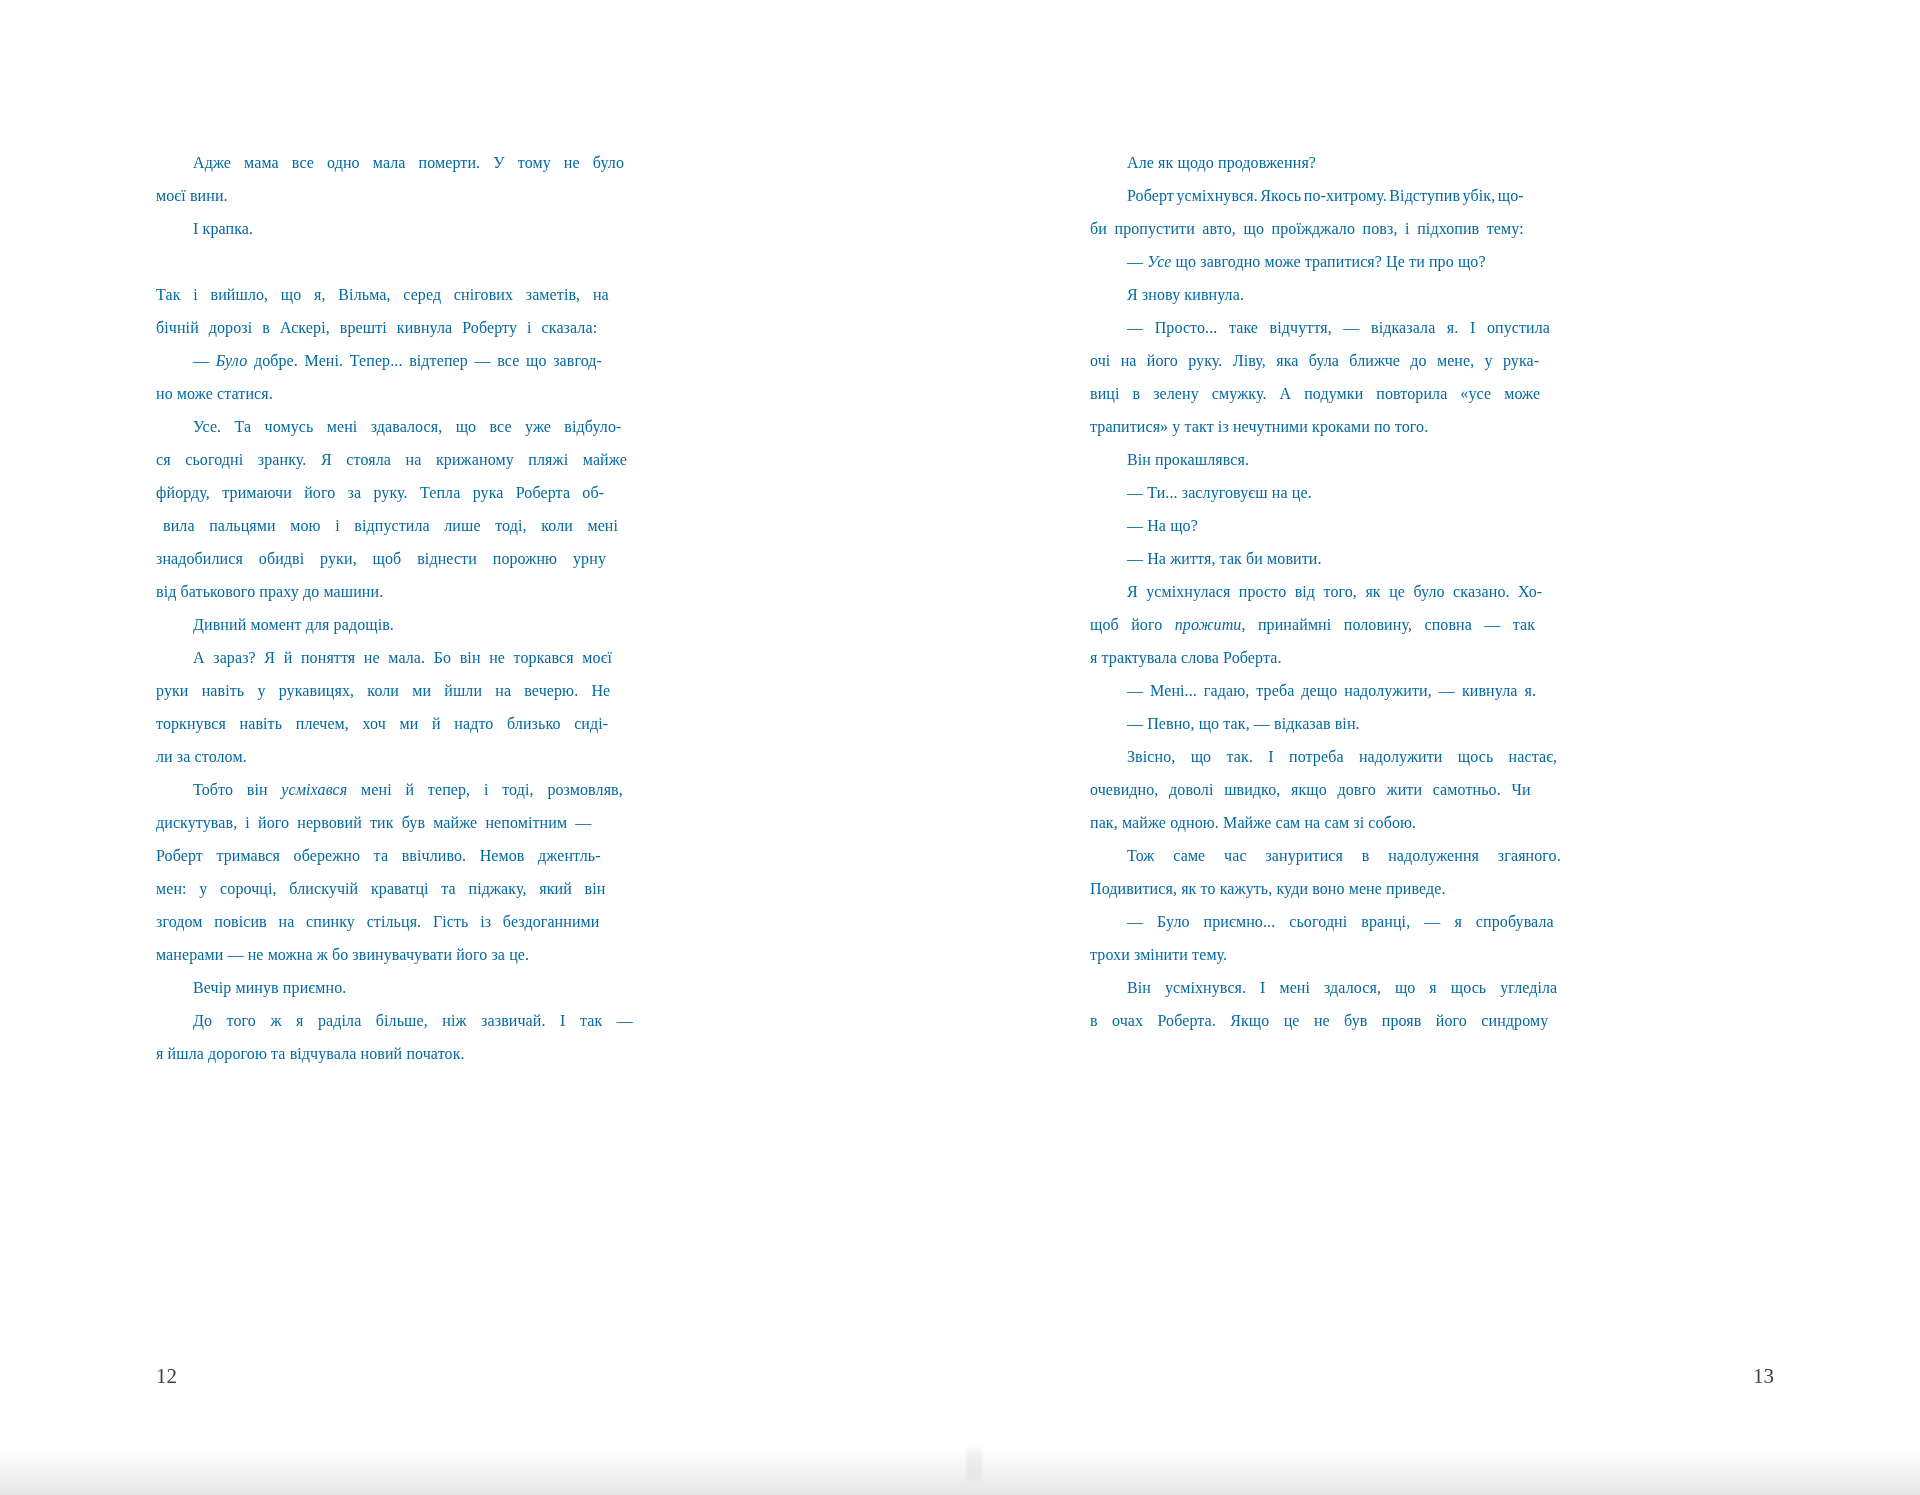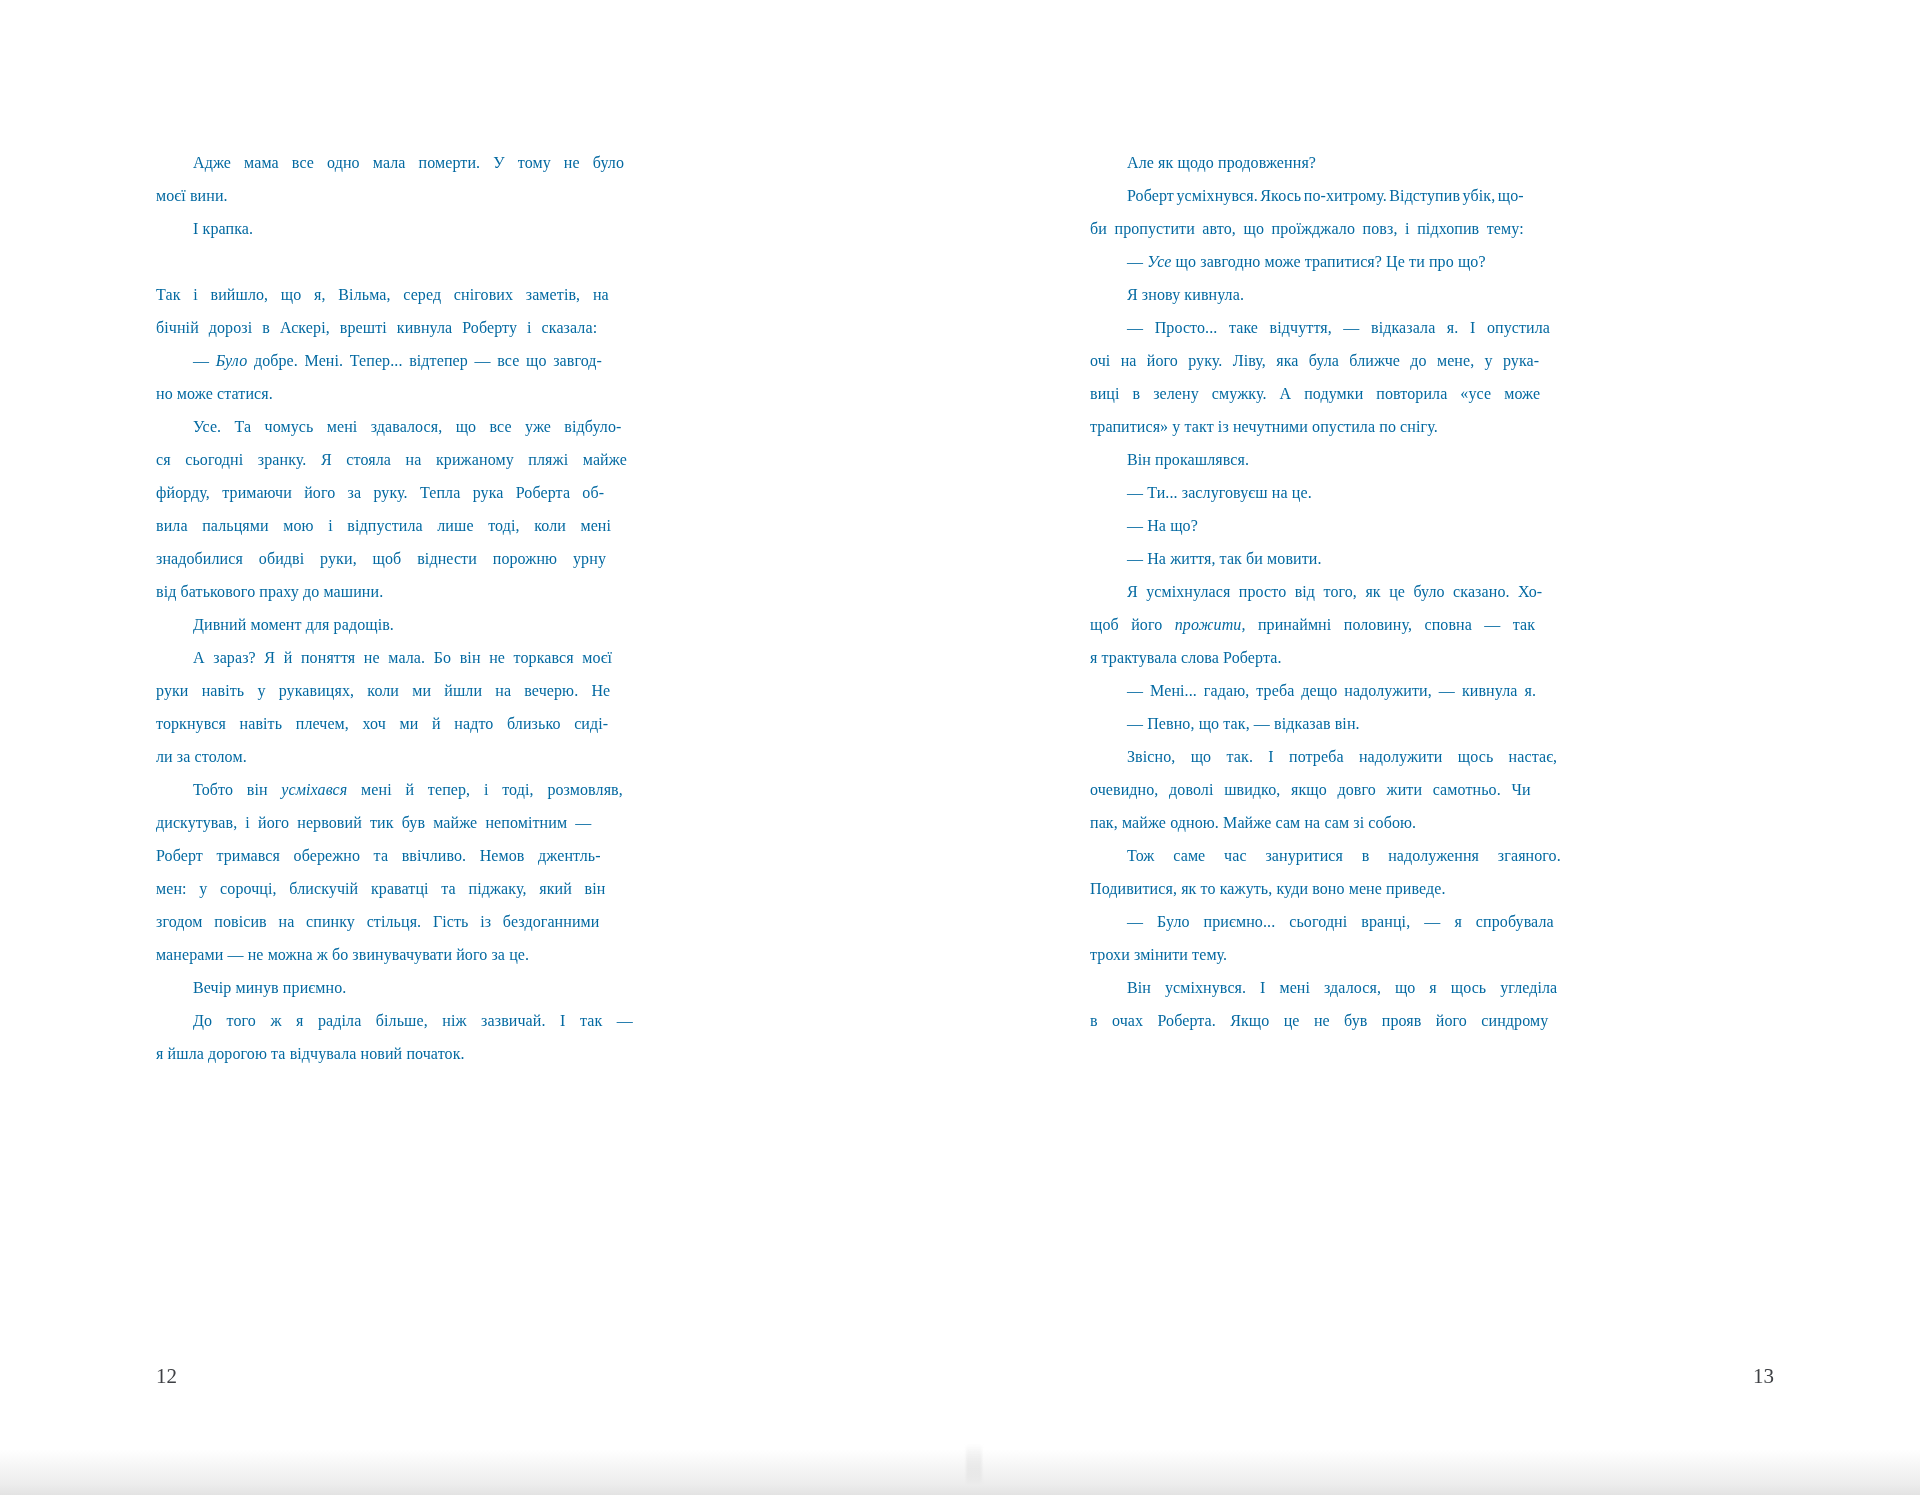--- a/index.html
+++ b/index.html
@@ -61,21 +61,21 @@
         <div class="line"><span style="word-spacing: 0px;"><span>моєї вини.</span></span></div>
         <div class="line ind"><span style="word-spacing: 0px;"><span>І крапка.</span></span></div>
         <div class="line"><span></span></div>
         <div class="line"><span style="word-spacing: 8.59375px;"><span>Так і вийшло, що я, Вільма, серед снігових заметів, на</span></span></div>
         <div class="line"><span style="word-spacing: 5.87891px;"><span>бічній дорозі в Аскері, врешті кивнула Роберту і сказала:</span></span></div>
         <div class="line ind"><span style="word-spacing: 2.53993px;"><span>— </span><span class="em">Було</span><span> добре. Мені. Тепер... відтепер — все що завгод-</span></span></div>
         <div class="line"><span style="word-spacing: 0px;"><span>но може статися.</span></span></div>
         <div class="line ind"><span style="word-spacing: 9.2207px;"><span>Усе. Та чомусь мені здавалося, що все уже відбуло-</span></span></div>
         <div class="line"><span style="word-spacing: 10.4629px;"><span>ся сьогодні зранку. Я стояла на крижаному пляжі майже</span></span></div>
         <div class="line"><span style="word-spacing: 8.18164px;"><span>фйорду, тримаючи його за руку. Тепла рука Роберта об-</span></span></div>
-        <div class="line"><span style="word-spacing: 10.4629px;"><span>вила пальцями мою і відпустила лише тоді, коли мені</span></span></div>
+        <div class="line"><span style="word-spacing: 10.4629px; margin-left: 7px;"><span>вила пальцями мою і відпустила лише тоді, коли мені</span></span></div>
         <div class="line"><span style="word-spacing: 11.7604px;"><span>знадобилися обидві руки, щоб віднести порожню урну</span></span></div>
         <div class="line"><span style="word-spacing: 0px;"><span>від батькового праху до машини.</span></span></div>
         <div class="line ind"><span style="word-spacing: 0px;"><span>Дивний момент для радощів.</span></span></div>
         <div class="line ind"><span style="word-spacing: 4.48153px;"><span>А зараз? Я й поняття не мала. Бо він не торкався моєї</span></span></div>
         <div class="line"><span style="word-spacing: 9.07118px;"><span>руки навіть у рукавицях, коли ми йшли на вечерю. Не</span></span></div>
         <div class="line"><span style="word-spacing: 9.51367px;"><span>торкнувся навіть плечем, хоч ми й надто близько сиді-</span></span></div>
         <div class="line"><span style="word-spacing: 0px;"><span>ли за столом.</span></span></div>
         <div class="line ind"><span style="word-spacing: 9.64648px;"><span>Тобто він </span><span class="em">усміхався</span><span> мені й тепер, і тоді, розмовляв,</span></span></div>
         <div class="line"><span style="word-spacing: 4.00781px;"><span>дискутував, і його нервовий тик був майже непомітним —</span></span></div>
         <div class="line"><span style="word-spacing: 9.42448px;"><span>Роберт тримався обережно та ввічливо. Немов джентль-</span></span></div>
@@ -92,21 +92,21 @@
   <section>
     <div class="text-block tb-right" id="tb-right">
         <div class="line ind"><span style="word-spacing: 0px;"><span>Але як щодо продовження?</span></span></div>
         <div class="line ind"><span style="word-spacing: -1.53646px;"><span>Роберт усміхнувся. Якось по-хитрому. Відступив убік, що-</span></span></div>
         <div class="line"><span style="word-spacing: 3.46094px;"><span>би пропустити авто, що проїжджало повз, і підхопив тему:</span></span></div>
         <div class="line ind"><span style="word-spacing: 0px;"><span>— </span><span class="em">Усе</span><span> що завгодно може трапитися? Це ти про що?</span></span></div>
         <div class="line ind"><span style="word-spacing: 0px;"><span>Я знову кивнула.</span></span></div>
         <div class="line ind"><span style="word-spacing: 7.4375px;"><span>— Просто... таке відчуття, — відказала я. І опустила</span></span></div>
         <div class="line"><span style="word-spacing: 6.1733px;"><span>очі на його руку. Ліву, яка була ближче до мене, у рука-</span></span></div>
         <div class="line"><span style="word-spacing: 8.88672px;"><span>виці в зелену смужку. А подумки повторила «усе може</span></span></div>
-        <div class="line"><span style="word-spacing: 0px;"><span>трапитися» у такт із нечутними опустила по снігу.</span></span></div>
+        <div class="line"><span style="word-spacing: 0px;"><span>трапитися» у такт із нечутними кроками по того.</span></span></div>
         <div class="line ind"><span style="word-spacing: 0px;"><span>Він прокашлявся.</span></span></div>
         <div class="line ind"><span style="word-spacing: 0px;"><span>— Ти... заслуговуєш на це.</span></span></div>
         <div class="line ind"><span style="word-spacing: 0px;"><span>— На що?</span></span></div>
         <div class="line ind"><span style="word-spacing: 0px;"><span>— На життя, так би мовити.</span></span></div>
         <div class="line ind"><span style="word-spacing: 4.32292px;"><span>Я усміхнулася просто від того, як це було сказано. Хо-</span></span></div>
         <div class="line"><span style="word-spacing: 8.30134px;"><span>щоб його </span><span class="em">прожити,</span><span> принаймні половину, сповна — так</span></span></div>
         <div class="line"><span style="word-spacing: 0px;"><span>я трактувала слова Роберта.</span></span></div>
         <div class="line ind"><span style="word-spacing: 2.87109px;"><span>— Мені... гадаю, треба дещо надолужити, — кивнула я.</span></span></div>
         <div class="line ind"><span style="word-spacing: 0px;"><span>— Певно, що так, — відказав він.</span></span></div>
         <div class="line ind"><span style="word-spacing: 11.2076px;"><span>Звісно, що так. І потреба надолужити щось настає,</span></span></div>

